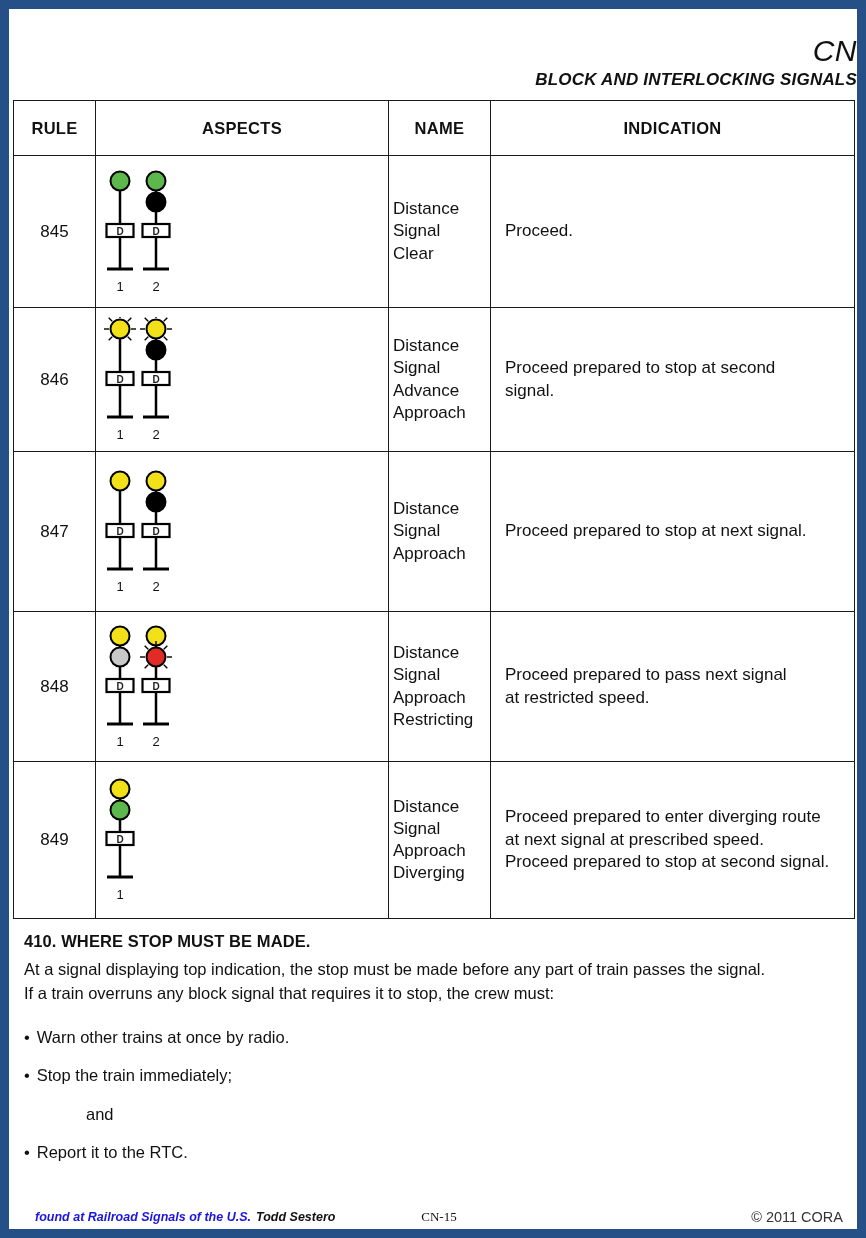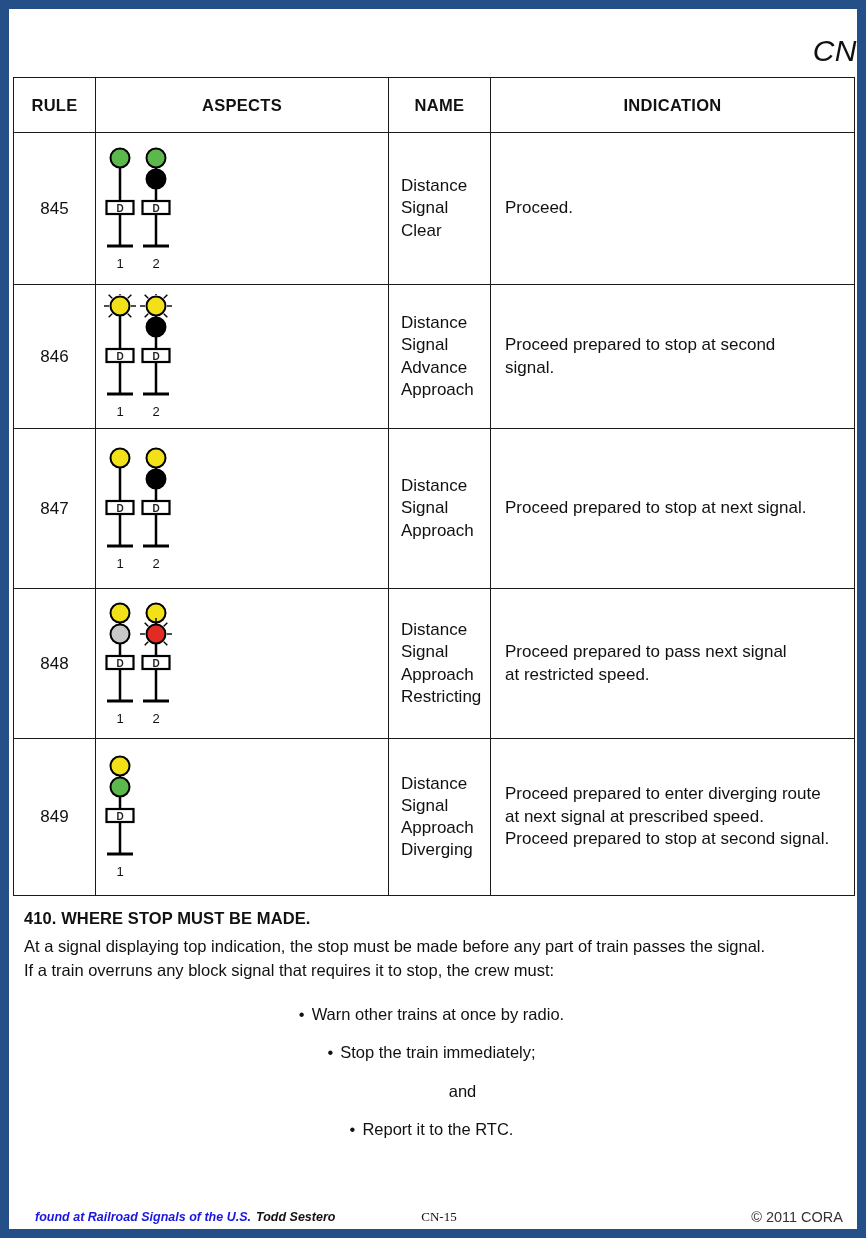--- a/index.html
+++ b/index.html
@@ -20,46 +20,47 @@
   table.signal-table, th, td { border:1.5px solid #1a1a1a; }
   th { height:52px; font-size:16.5px; font-weight:600; letter-spacing:.3px; }
   tbody tr:nth-child(1){ height:152px; }
   tbody tr:nth-child(2){ height:144px; }
   tbody tr:nth-child(3){ height:160px; }
   tbody tr:nth-child(4){ height:150px; }
   tbody tr:nth-child(5){ height:157px; }
   td.rule-cell   { text-align:center; font-size:17px; }
   td.aspects-cell{ vertical-align:middle; padding-left:6px; }
   .signal-group  { display:flex; align-items:flex-start; }
-  td.name-cell   { font-size:17px; line-height:1.3; padding-left:12px; white-space:pre-line; vertical-align:middle; }
+  td.name-cell   { font-size:17px; line-height:1.3; padding-left:4px; white-space:pre-line; vertical-align:middle; }
   td.ind-cell    { font-size:17px; line-height:1.32; padding:6px 10px 6px 14px; white-space:pre-line; vertical-align:middle; }
 
   .section { margin:13px 18px 0 15px; font-size:16.5px; }
   .section-heading { font-weight:700; margin-bottom:7px; letter-spacing:.1px; }
   .paragraph-line { line-height:1.45; }
   .bullet-list { margin-top:21px; }
-  .bullet-item { margin-bottom:17px; line-height:1.3;text-align:center; }
+  .bullet-item { margin-bottom:17px; line-height:1.3; }
   .bullet-item.indent { margin-left:62px; }
   .bullet-dot { margin-right:7px; }
 
   .footer {
     position:absolute; left:0; right:0; bottom:4px;
     display:flex; align-items:center; padding:0 14px 0 26px;
   }
   .footer-left  { flex:1; font-size:12.5px; font-style:italic; font-weight:700; white-space:nowrap; }
   .footer-left .source-link { color:#1b15e0; text-decoration:none; }
   .footer-left .source-author { color:#111; margin-left:5px; }
   .footer-center { font-family:"Liberation Serif", serif; font-size:13px; }
   .footer-right { flex:1; text-align:right; font-size:14.5px; color:#333; }
 </style>
 </head>
 <body>
 
 <div class="header">
   <div class="title">CN</div>
+  <div class="subtitle">BLOCK AND INTERLOCKING SIGNALS</div>
 </div>
 
 <table class="signal-table">
   <colgroup>
     <col style="width:82px">
       <col style="width:293px">
       <col style="width:102px">
       <col style="width:364px">
   </colgroup>
   <thead>

